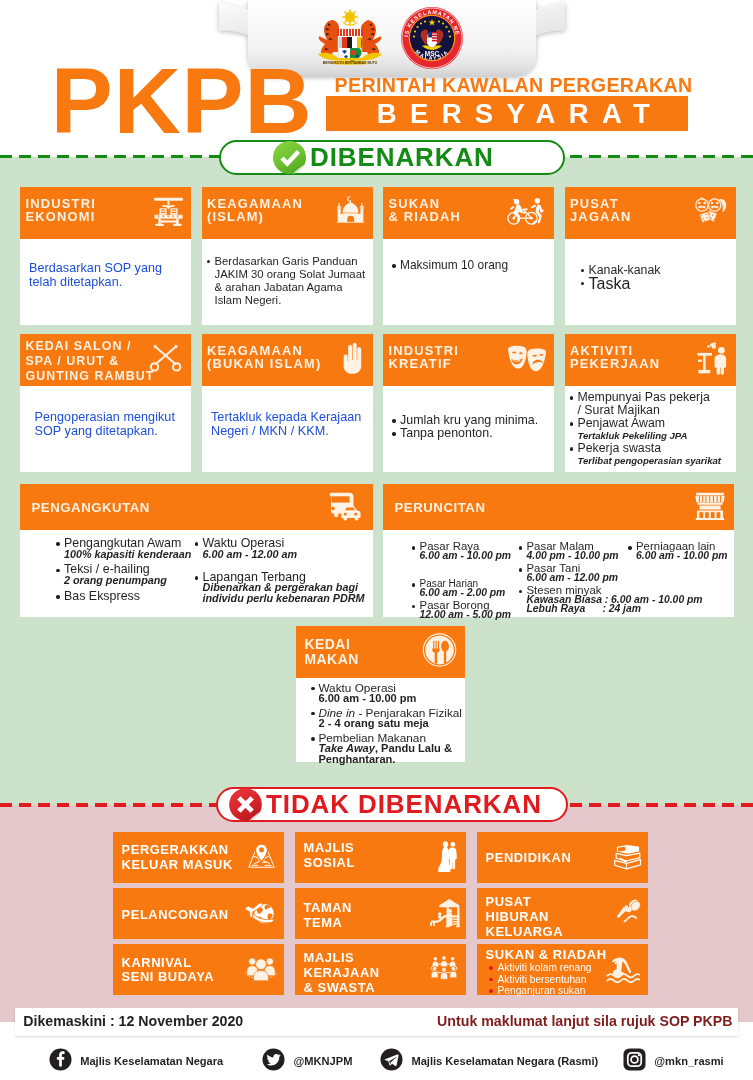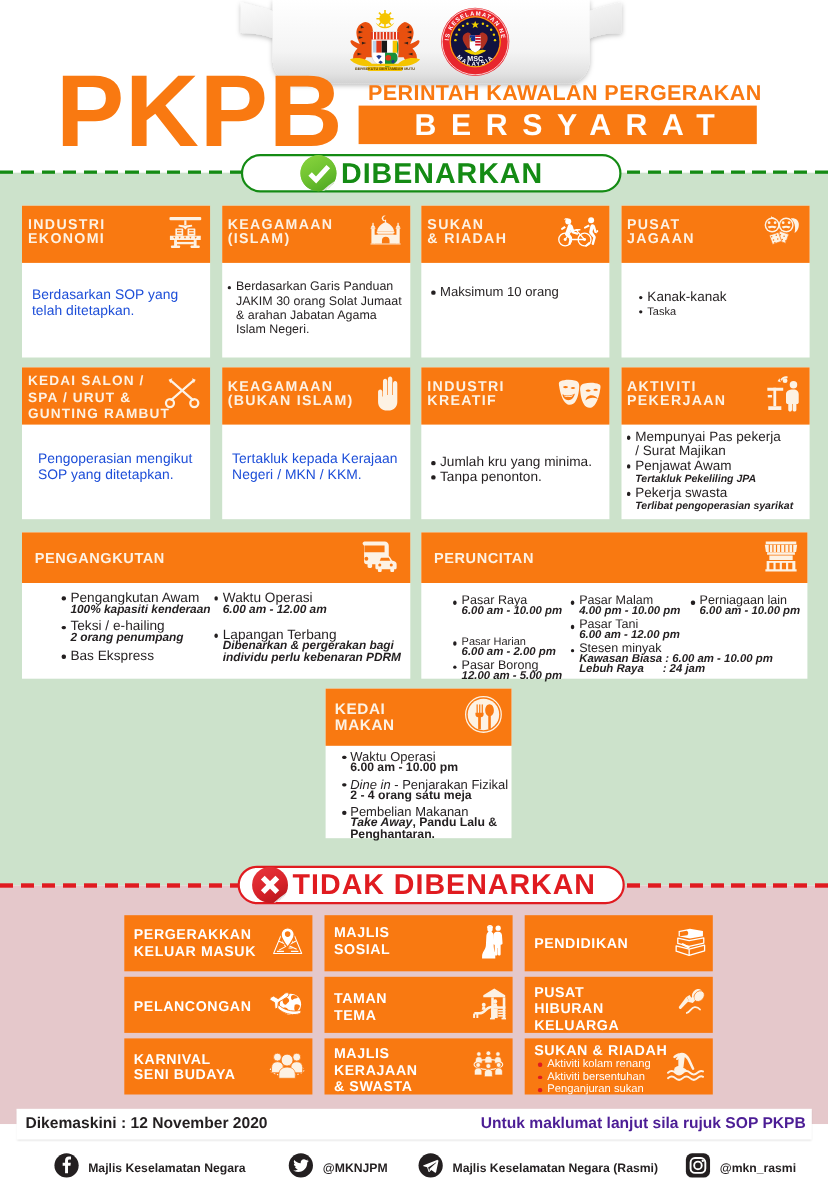--- a/index.html
+++ b/index.html
@@ -84,21 +84,21 @@
   .nb-icon{position:absolute;}
   ul.nbl{margin:0;padding:0;list-style:none;position:absolute;left:12px;}
   ul.nbl li{position:relative;padding-left:8.5px;font-size:10.2px;color:#fff;line-height:11.4px;white-space:nowrap;}
   ul.nbl li:before{content:"";position:absolute;left:0;top:3.8px;width:3.6px;height:3.6px;
       border-radius:50%;background:#e01b20;}
 
   
   .foot-strip{position:absolute;left:15px;top:1008px;width:723px;height:27.5px;background:#fff;
       box-shadow:0 1px 2px rgba(0,0,0,0.15);}
   .foot-left{position:absolute;left:8.2px;top:5px;font-size:14.2px;font-weight:bold;color:#231f20;}
-  .foot-right{position:absolute;right:5.5px;top:5px;font-size:14.2px;font-weight:bold;color:#4c1d95;}
+  .foot-right{position:absolute;right:5.5px;top:5px;font-size:14.2px;font-weight:bold;color:#7f1d1d;}
   .soc{position:absolute;display:flex;align-items:center;}
   .soc .sl{font-size:11.1px;font-weight:bold;color:#231f20;margin-left:8.5px;white-space:nowrap;}
 </style>
 </head>
 <body>
 
 <div id="poster">
   <div class="band-green"></div>
   <div class="band-pink"></div>
   <div class="band-white-bottom"></div>
@@ -416,21 +416,21 @@
      <circle cx="15" cy="29" r="0.85"></circle>
                   <circle cx="19.5" cy="28" r="0.85"></circle>
      <circle cx="16.5" cy="32" r="0.85"></circle>
                 </g>
               </g>
             </svg></div>
     </div>
     <div class="card-bd" style="height:86px;">
           <ul class="bl" style="left:16px;top:24.5px;width:161px;font-size:12.3px;">
             <li style="font-size:12.3px;">Kanak-kanak</li>
-            <li style="font-size:10px;">Taska</li>
+            <li style="font-size:16px;">Taska</li>
           </ul>
         </div>
       </div>
       <div class="card" style="left:20px;top:334px;width:171px;height:138px;">
     <div class="card-hd" style="height:52px;">
       <div class="card-hd-title" style="top:5.3px;line-height:14.8px;font-size:12.4px;letter-spacing:1.05px;">KEDAI SALON /<br>SPA / URUT &amp;<br>GUNTING RAMBUT</div>
       <div class="card-hd-icon"><svg viewBox="0 0 44 40" width="38" height="34">
               <g fill="#fdf2e4">
    <g fill="none" stroke="#fdf2e4" stroke-width="2.4" stroke-linecap="round">
      <path d="M10 7 L33 27"></path>

